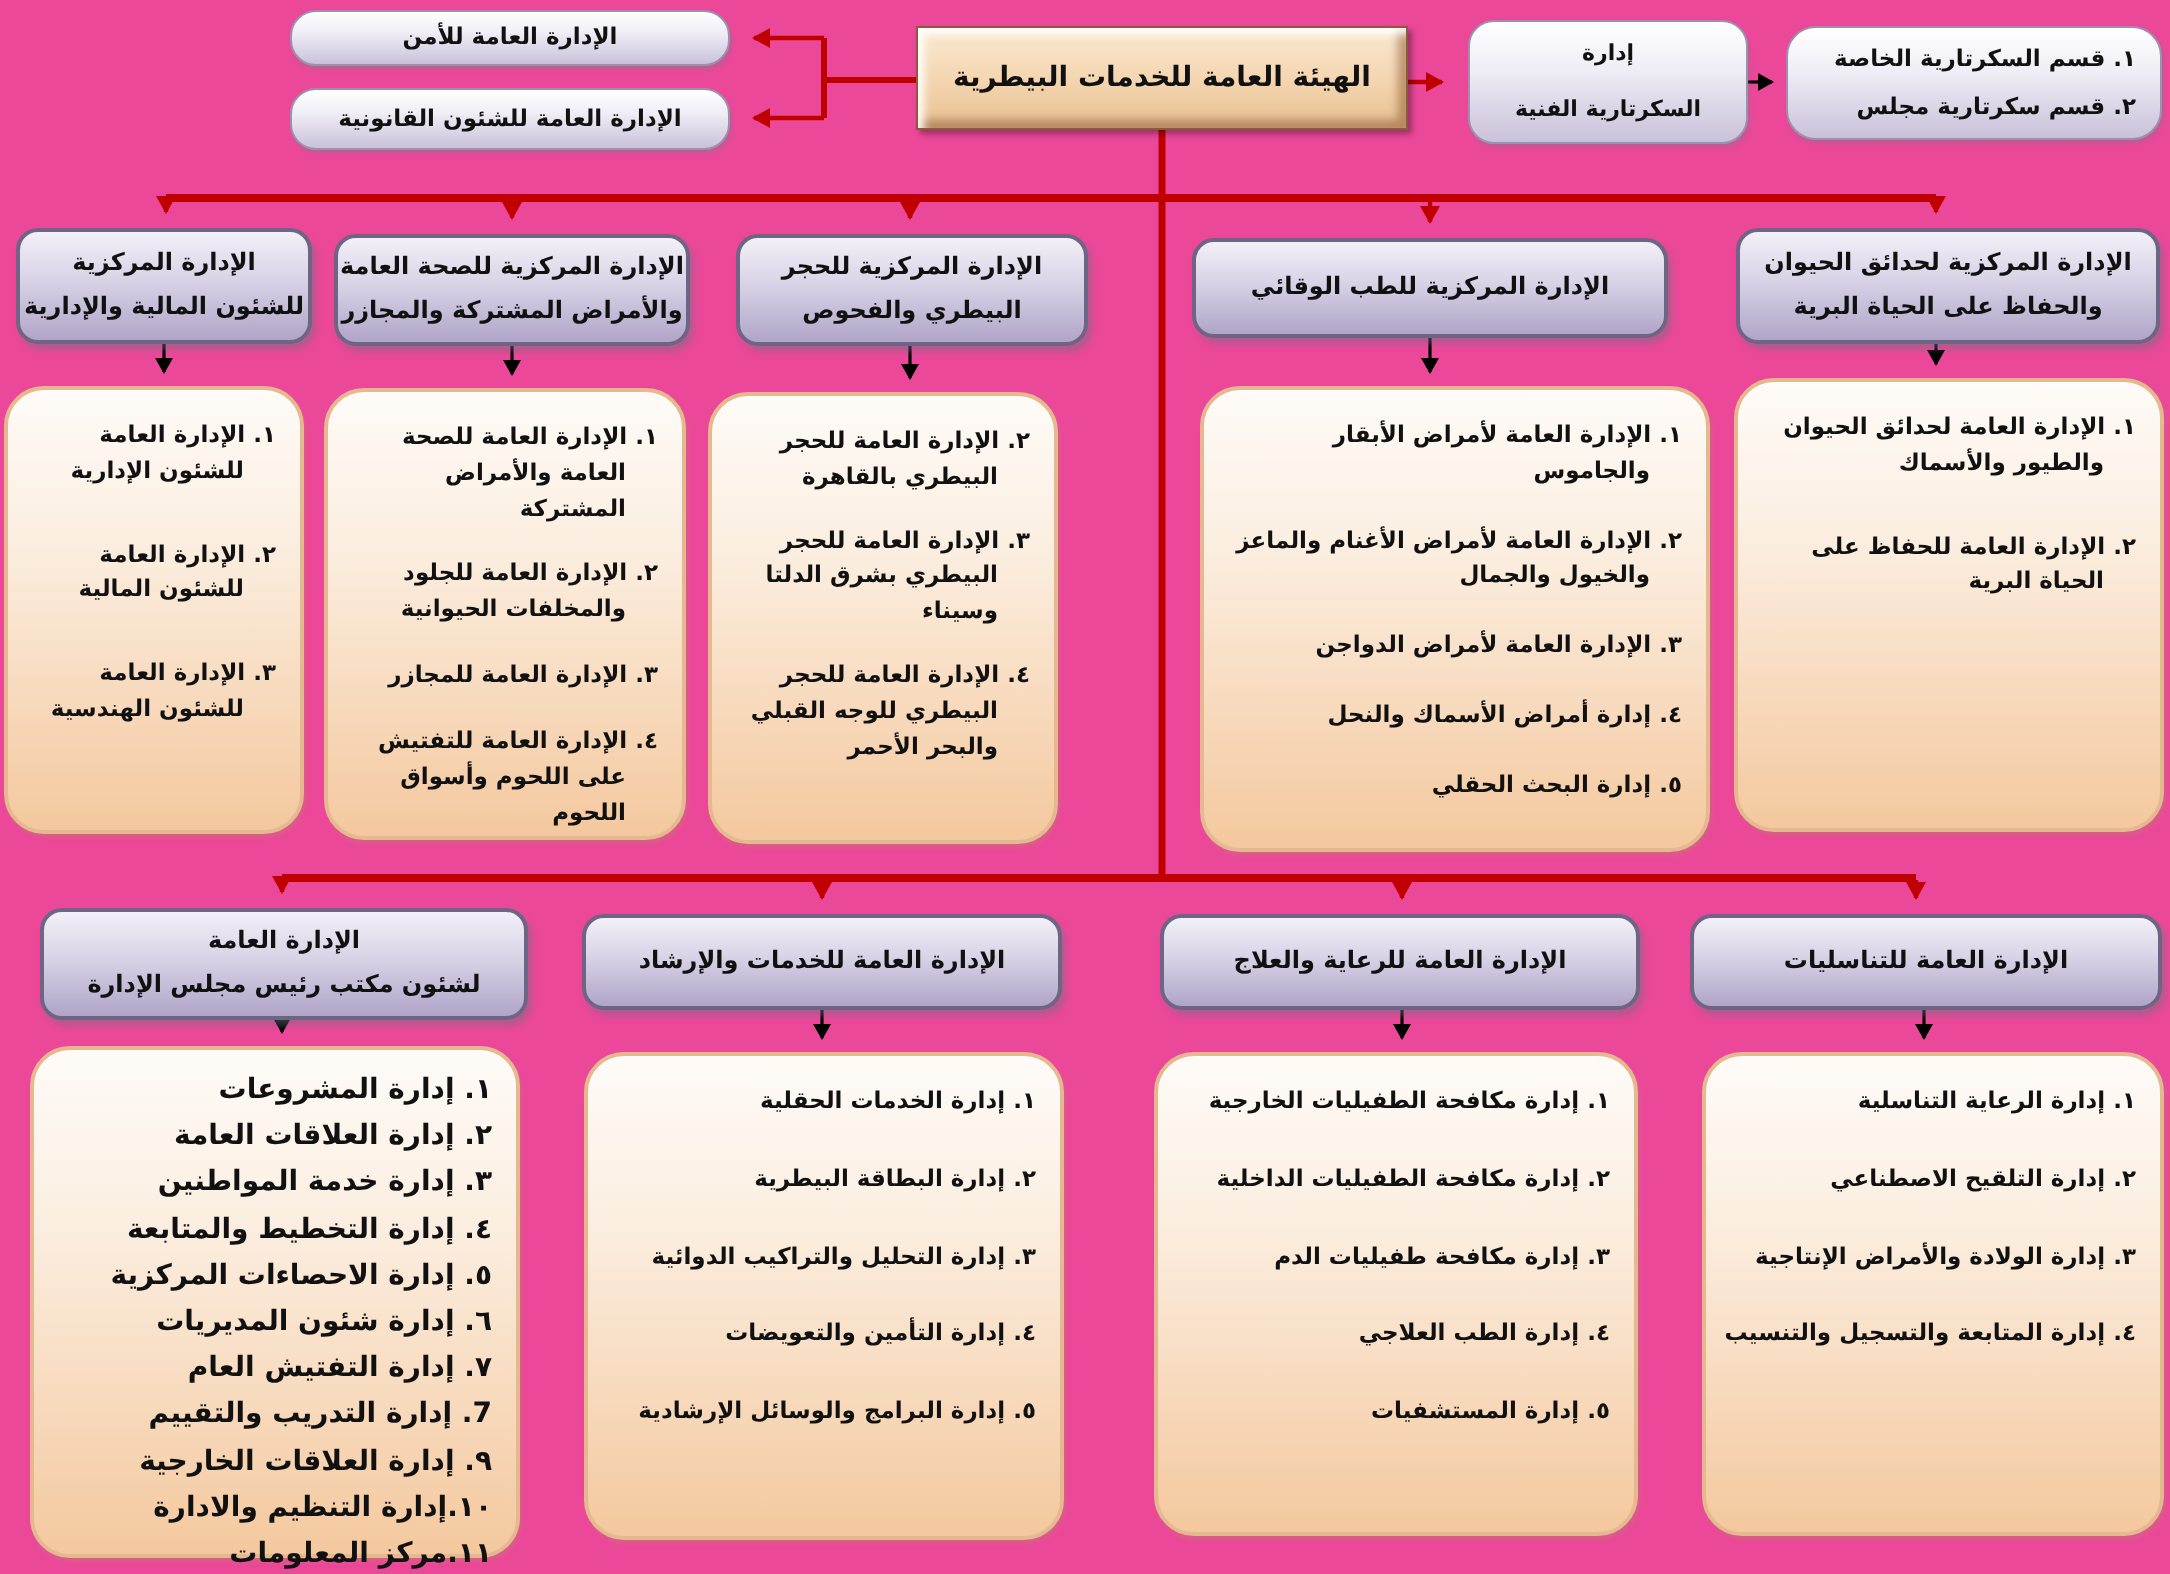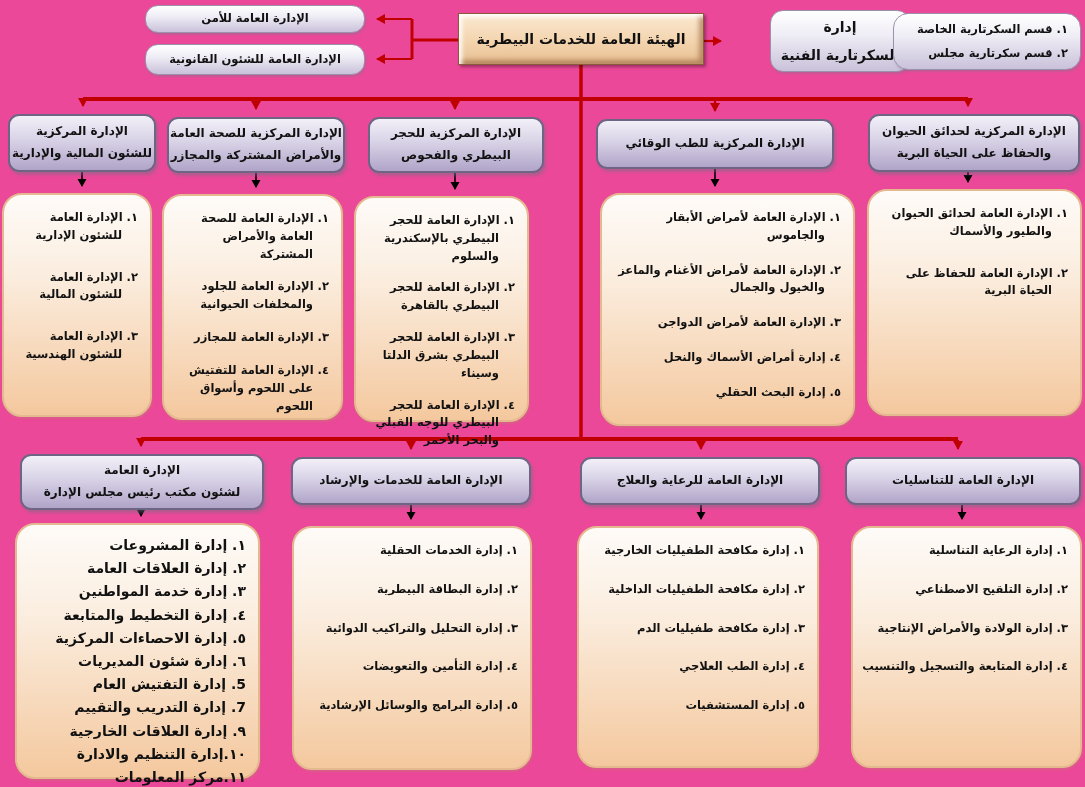--- a/index.html
+++ b/index.html
@@ -54,21 +54,21 @@
   .c6{font-size:14px;padding-top:10px;}
   .c6 .list-item{margin-bottom:1.5px;}
   .c7 .list-item{margin-bottom:21px;}
   .c8 .list-item{margin-bottom:21px;}
   .c9 .list-item{margin-bottom:21px;}
 
   
   .b-security{left:145px;top:5px;width:220px;height:28px;}
   .b-legal{left:145px;top:44px;width:220px;height:31px;}
   .b-title{left:458px;top:13px;width:246px;height:52px;}
-  .b-secretariat{left:770px;top:10px;width:140px;height:62px;font-size:14px;}
+  .b-secretariat{left:734px;top:10px;width:140px;height:62px;font-size:11px;}
   .b-seclist{left:893px;top:13px;width:188px;height:57px;border-radius:15px;
              align-items:flex-start;text-align:center;padding:4px 12px;justify-content:space-around;}
   .b-h1{left:8px;top:114px;width:148px;height:58px;}
   .b-h2{left:167px;top:117px;width:178px;height:56px;}
   .b-h3{left:368px;top:117px;width:176px;height:56px;}
   .b-h4{left:596px;top:119px;width:238px;height:50px;}
   .b-h5{left:868px;top:114px;width:212px;height:58px;}
   .b-c1{left:2px;top:193px;width:150px;height:224px;}
   .b-c2{left:162px;top:194px;width:181px;height:226px;}
   .b-c3{left:354px;top:196px;width:175px;height:226px;}
@@ -176,21 +176,20 @@
       <div class="list-item">٢. الإدارة العامة للشئون المالية</div>
       <div class="list-item">٣. الإدارة العامة للشئون الهندسية</div>
     </div>
   <div class="node node-content c2 b-c2">
       <div class="list-item">١. الإدارة العامة للصحة العامة والأمراض المشتركة</div>
       <div class="list-item">٢. الإدارة العامة للجلود والمخلفات الحيوانية</div>
       <div class="list-item">٣. الإدارة العامة للمجازر</div>
       <div class="list-item">٤. الإدارة العامة للتفتيش على اللحوم وأسواق اللحوم</div>
     </div>
   <div class="node node-content c3 b-c3">
-      <div class="list-item">١. الإدارة العامة للحجر البيطري بالإسكندرية والسلوم</div>
       <div class="list-item">٢. الإدارة العامة للحجر البيطري بالقاهرة</div>
       <div class="list-item">٣. الإدارة العامة للحجر البيطري بشرق الدلتا وسيناء</div>
       <div class="list-item">٤. الإدارة العامة للحجر البيطري للوجه القبلي والبحر الأحمر</div>
     </div>
   <div class="node node-content c4 b-c4">
       <div class="list-item">١. الإدارة العامة لأمراض الأبقار والجاموس</div>
       <div class="list-item">٢. الإدارة العامة لأمراض الأغنام والماعز والخيول والجمال</div>
       <div class="list-item">٣. الإدارة العامة لأمراض الدواجن</div>
       <div class="list-item">٤. إدارة أمراض الأسماك والنحل</div>
       <div class="list-item">٥. إدارة البحث الحقلي</div>
@@ -214,21 +213,21 @@
       <div class="hline">الإدارة العامة للتناسليات</div>
     </div>
 
   <div class="node node-content c6 b-c6">
       <div class="list-item">١. إدارة المشروعات</div>
       <div class="list-item">٢. إدارة العلاقات العامة</div>
       <div class="list-item">٣. إدارة خدمة المواطنين</div>
       <div class="list-item">٤. إدارة التخطيط والمتابعة</div>
       <div class="list-item">٥. إدارة الاحصاءات المركزية</div>
       <div class="list-item">٦. إدارة شئون المديريات</div>
-      <div class="list-item">5. إدارة التفتيش العام</div>
+      <div class="list-item">٧. إدارة التفتيش العام</div>
       <div class="list-item">7. إدارة التدريب والتقييم</div>
       <div class="list-item">٩. إدارة العلاقات الخارجية</div>
       <div class="list-item">١٠.إدارة التنظيم والادارة</div>
       <div class="list-item">١١.مركز المعلومات</div>
     </div>
   <div class="node node-content c7 b-c7">
       <div class="list-item">١. إدارة الخدمات الحقلية</div>
       <div class="list-item">٢. إدارة البطاقة البيطرية</div>
       <div class="list-item">٣. إدارة التحليل والتراكيب الدوائية</div>
       <div class="list-item">٤. إدارة التأمين والتعويضات</div>

